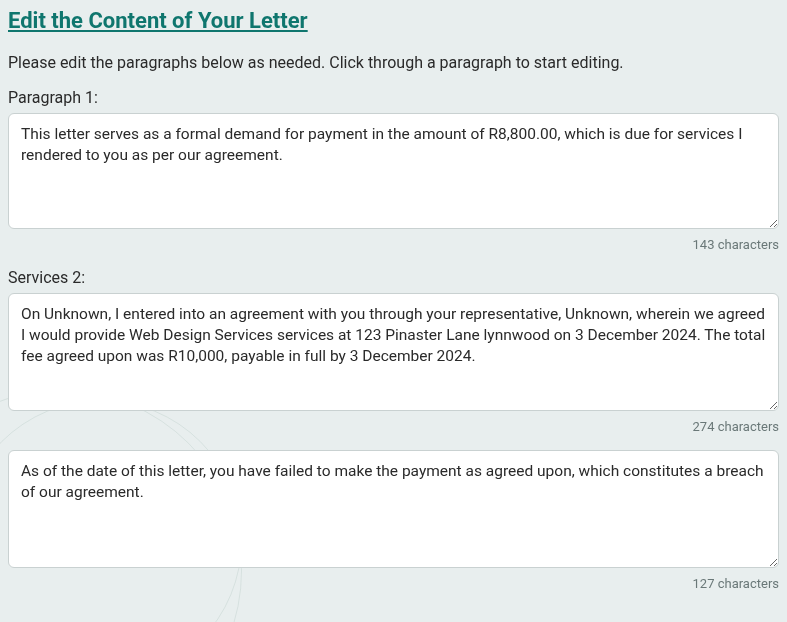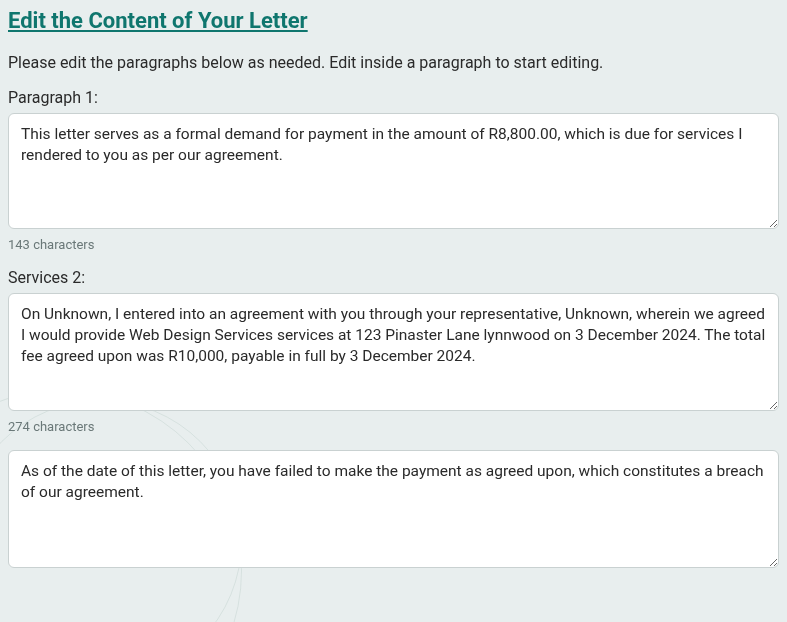--- a/index.html
+++ b/index.html
@@ -73,39 +73,41 @@
       line-height: 1.35;
       color: #2a2a2a;
       background: #ffffff;
       resize: both;
       overflow: auto;
     }
     .textarea-1 { height: 116px; }
     .textarea-2 { height: 118px; }
     .textarea-3 { height: 118px; }
     .char-count {
+      text-align: right;
       font-size: 13px;
       color: #6a7878;
       margin-top: 4px;
     }
   </style>
 </head>
 <body>
 
 <h1>Edit the Content of Your Letter</h1>
 
-<p class="instructions">Please edit the paragraphs below as needed. Edit inside a paragraph to start editing.</p>
+<p class="instructions">Please edit the paragraphs below as needed. Click through a paragraph to start editing.</p>
 
 <div class="paragraph-block">
   <label class="paragraph-label">Paragraph 1:</label>
   <textarea class="textarea-1" style="">This letter serves as a formal demand for payment in the amount of R8,800.00, which is due for services I rendered to you as per our agreement.</textarea>
   <div class="char-count">143 characters</div>
 </div>
 
 <div class="paragraph-block">
   <label class="paragraph-label">Services 2:</label>
   <textarea class="textarea-2" style="">On Unknown, I entered into an agreement with you through your representative, Unknown, wherein we agreed I would provide Web Design Services services at 123 Pinaster Lane lynnwood on 3 December 2024. The total fee agreed upon was R10,000, payable in full by 3 December 2024.</textarea>
   <div class="char-count">274 characters</div>
 </div>
 
 <div class="paragraph-block">
   <textarea class="textarea-3" style="">As of the date of this letter, you have failed to make the payment as agreed upon, which constitutes a breach of our agreement.</textarea>
+  <div class="char-count">127 characters</div>
 </div>
 
 </body></html>

